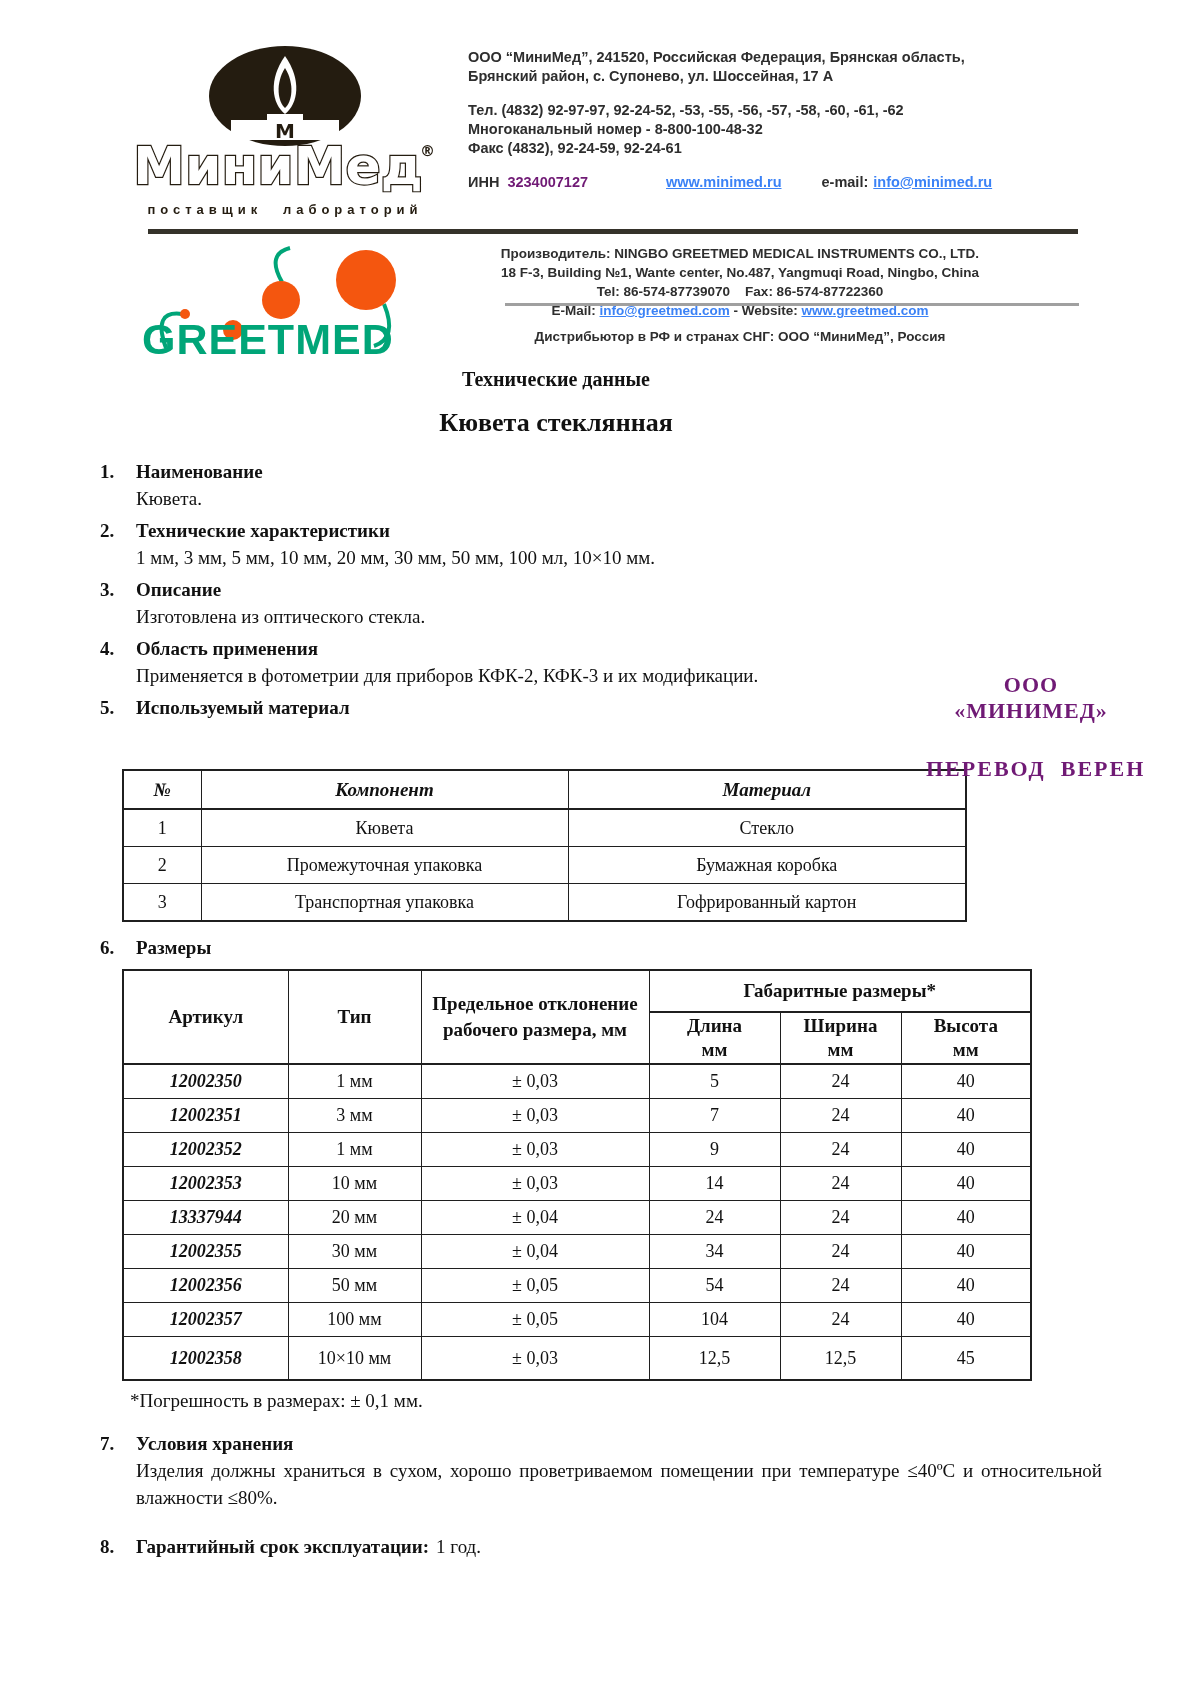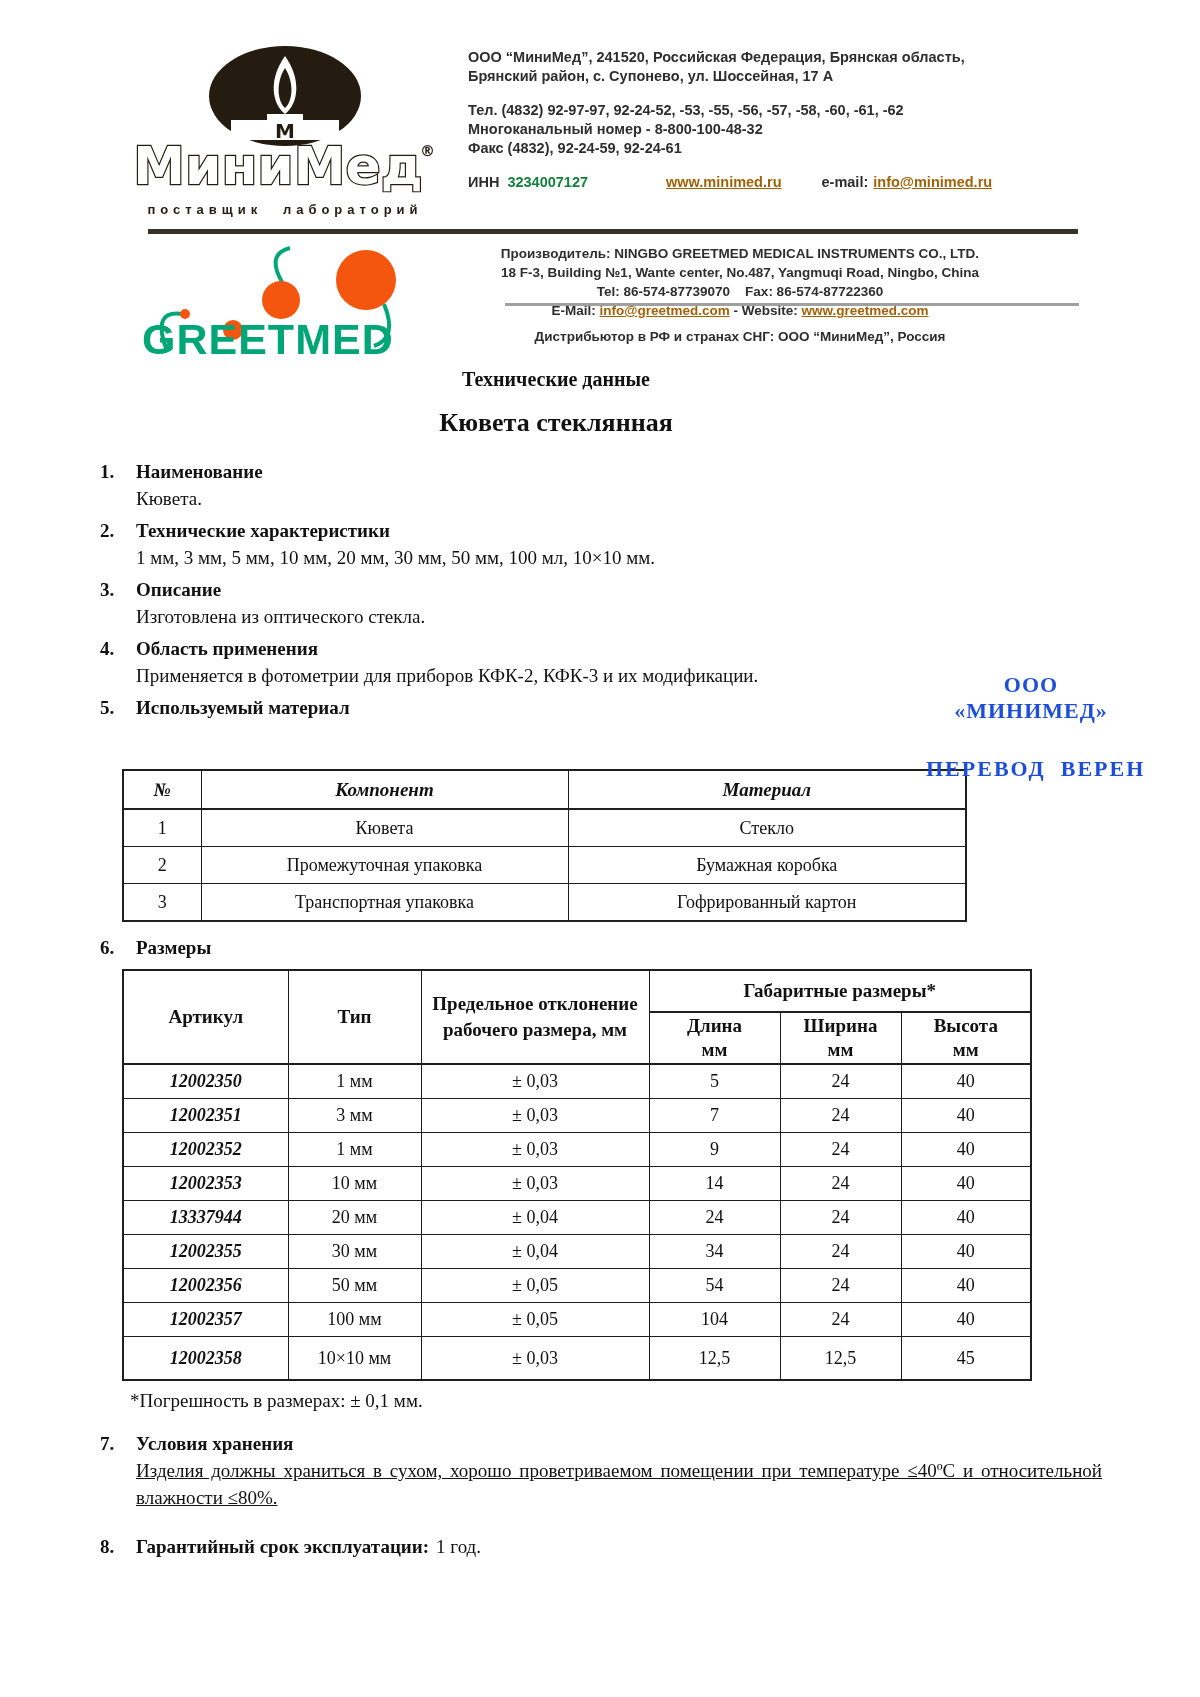--- a/index.html
+++ b/index.html
@@ -7,24 +7,24 @@
         font-family:"Liberation Serif",serif;color:#111;}
 
   
   .header{display:flex;padding:42px 0 0 128px;}
   .logo-mm{width:314px;text-align:center;}
   .logo-mm .tagline{font-family:"Liberation Sans",sans-serif;font-weight:bold;font-size:13px;
         letter-spacing:5px;word-spacing:12px;color:#241c10;margin-top:2px;}
   .contact{margin-left:26px;width:565px;font-family:"Liberation Sans",sans-serif;font-weight:bold;
         font-size:14.5px;line-height:19px;color:#2e2e2e;padding-top:6px;}
   .contact .grp{margin-bottom:15px;}
-  .link{color:#a16207;text-decoration:underline;cursor:pointer;}
+  .link{color:#3b82f6;text-decoration:underline;cursor:pointer;}
   .inn-row{display:flex;align-items:baseline;}
   .inn-label{margin-right:8px;}
-  .inn-val{color:#15803d;margin-right:78px;}
+  .inn-val{color:#701a75;margin-right:78px;}
   .email-label{margin-left:40px;margin-right:5px;}
 
   .divider{width:930px;height:5px;background:#35322a;margin:12px 0 0 148px;}
 
   .mfr-row{display:flex;padding-left:140px;margin-top:8px;}
   .logo-gm{width:302px;text-align:right;}
   .mfr{width:560px;margin-left:18px;text-align:center;font-family:"Liberation Sans",sans-serif;
        font-weight:bold;font-size:13.5px;line-height:19px;color:#2e2e2e;padding-top:2px;}
   .mfr .pre{white-space:pre-wrap;}
   .mfr .dist{margin-top:7px;}
@@ -34,21 +34,21 @@
   .doc-title{width:912px;margin:4px 0 0 100px;text-align:center;font-size:20px;font-weight:bold;}
   .doc-sub{width:912px;margin:17px 0 0 100px;text-align:center;font-size:26px;font-weight:bold;}
 
   
   .items{margin-top:20px;}
   .item{padding-left:100px;margin-bottom:5px;}
   .irow{display:flex;}
   .inum{width:36px;font-weight:bold;font-size:19px;line-height:27px;flex:none;}
   .ititle{font-weight:bold;font-size:19px;line-height:27px;}
   .ibody{margin-left:36px;font-size:19px;line-height:27px;width:966px;}
-  .just{text-align:justify;text-decoration:underline;}
+  .just{text-align:justify;}
   .ibody-inline{font-size:19px;line-height:27px;margin-left:7px;font-weight:normal;text-align:right;}
 
   
   table{border-collapse:collapse;margin-left:122px;table-layout:fixed;border:2.2px solid #1f1f1f;}
   th,td{border:1.6px solid #1f1f1f;text-align:center;font-size:18px;padding:0 4px;overflow:hidden;}
   th{font-size:19px;font-weight:bold;}
   thead th{border-bottom-width:2.4px;}
   td.b{font-weight:bold;font-style:italic;}
   .t1{margin-top:48px;width:843px;margin-bottom:12px;}
   .t1 th{font-style:italic;height:37px;}
@@ -56,21 +56,21 @@
   .t2{margin-top:8px;width:908px;}
   .t2 td{height:33px;}
   .t2 tbody tr:last-child td{height:42px;}
   .t2 .thr1 th{height:40px;}
   .t2 .th-dim{height:50px;line-height:24px;}
   .t2 .th-dev{line-height:26px;}
   .footnote{margin:9px 0 0 130px;font-size:19px;}
 
   
   .stamp{position:absolute;left:926px;top:672px;width:210px;text-align:center;font-weight:bold;
-         color:#1d4ed8;z-index:3;}
+         color:#701a75;z-index:3;}
   .stamp .l1{font-size:22px;letter-spacing:1px;}
   .stamp .l2{font-size:22px;letter-spacing:2px;margin-top:32px;white-space:pre;}
 </style>
 </head>
 <body>
 
 <div class="page">
 
   <div class="header">
 

